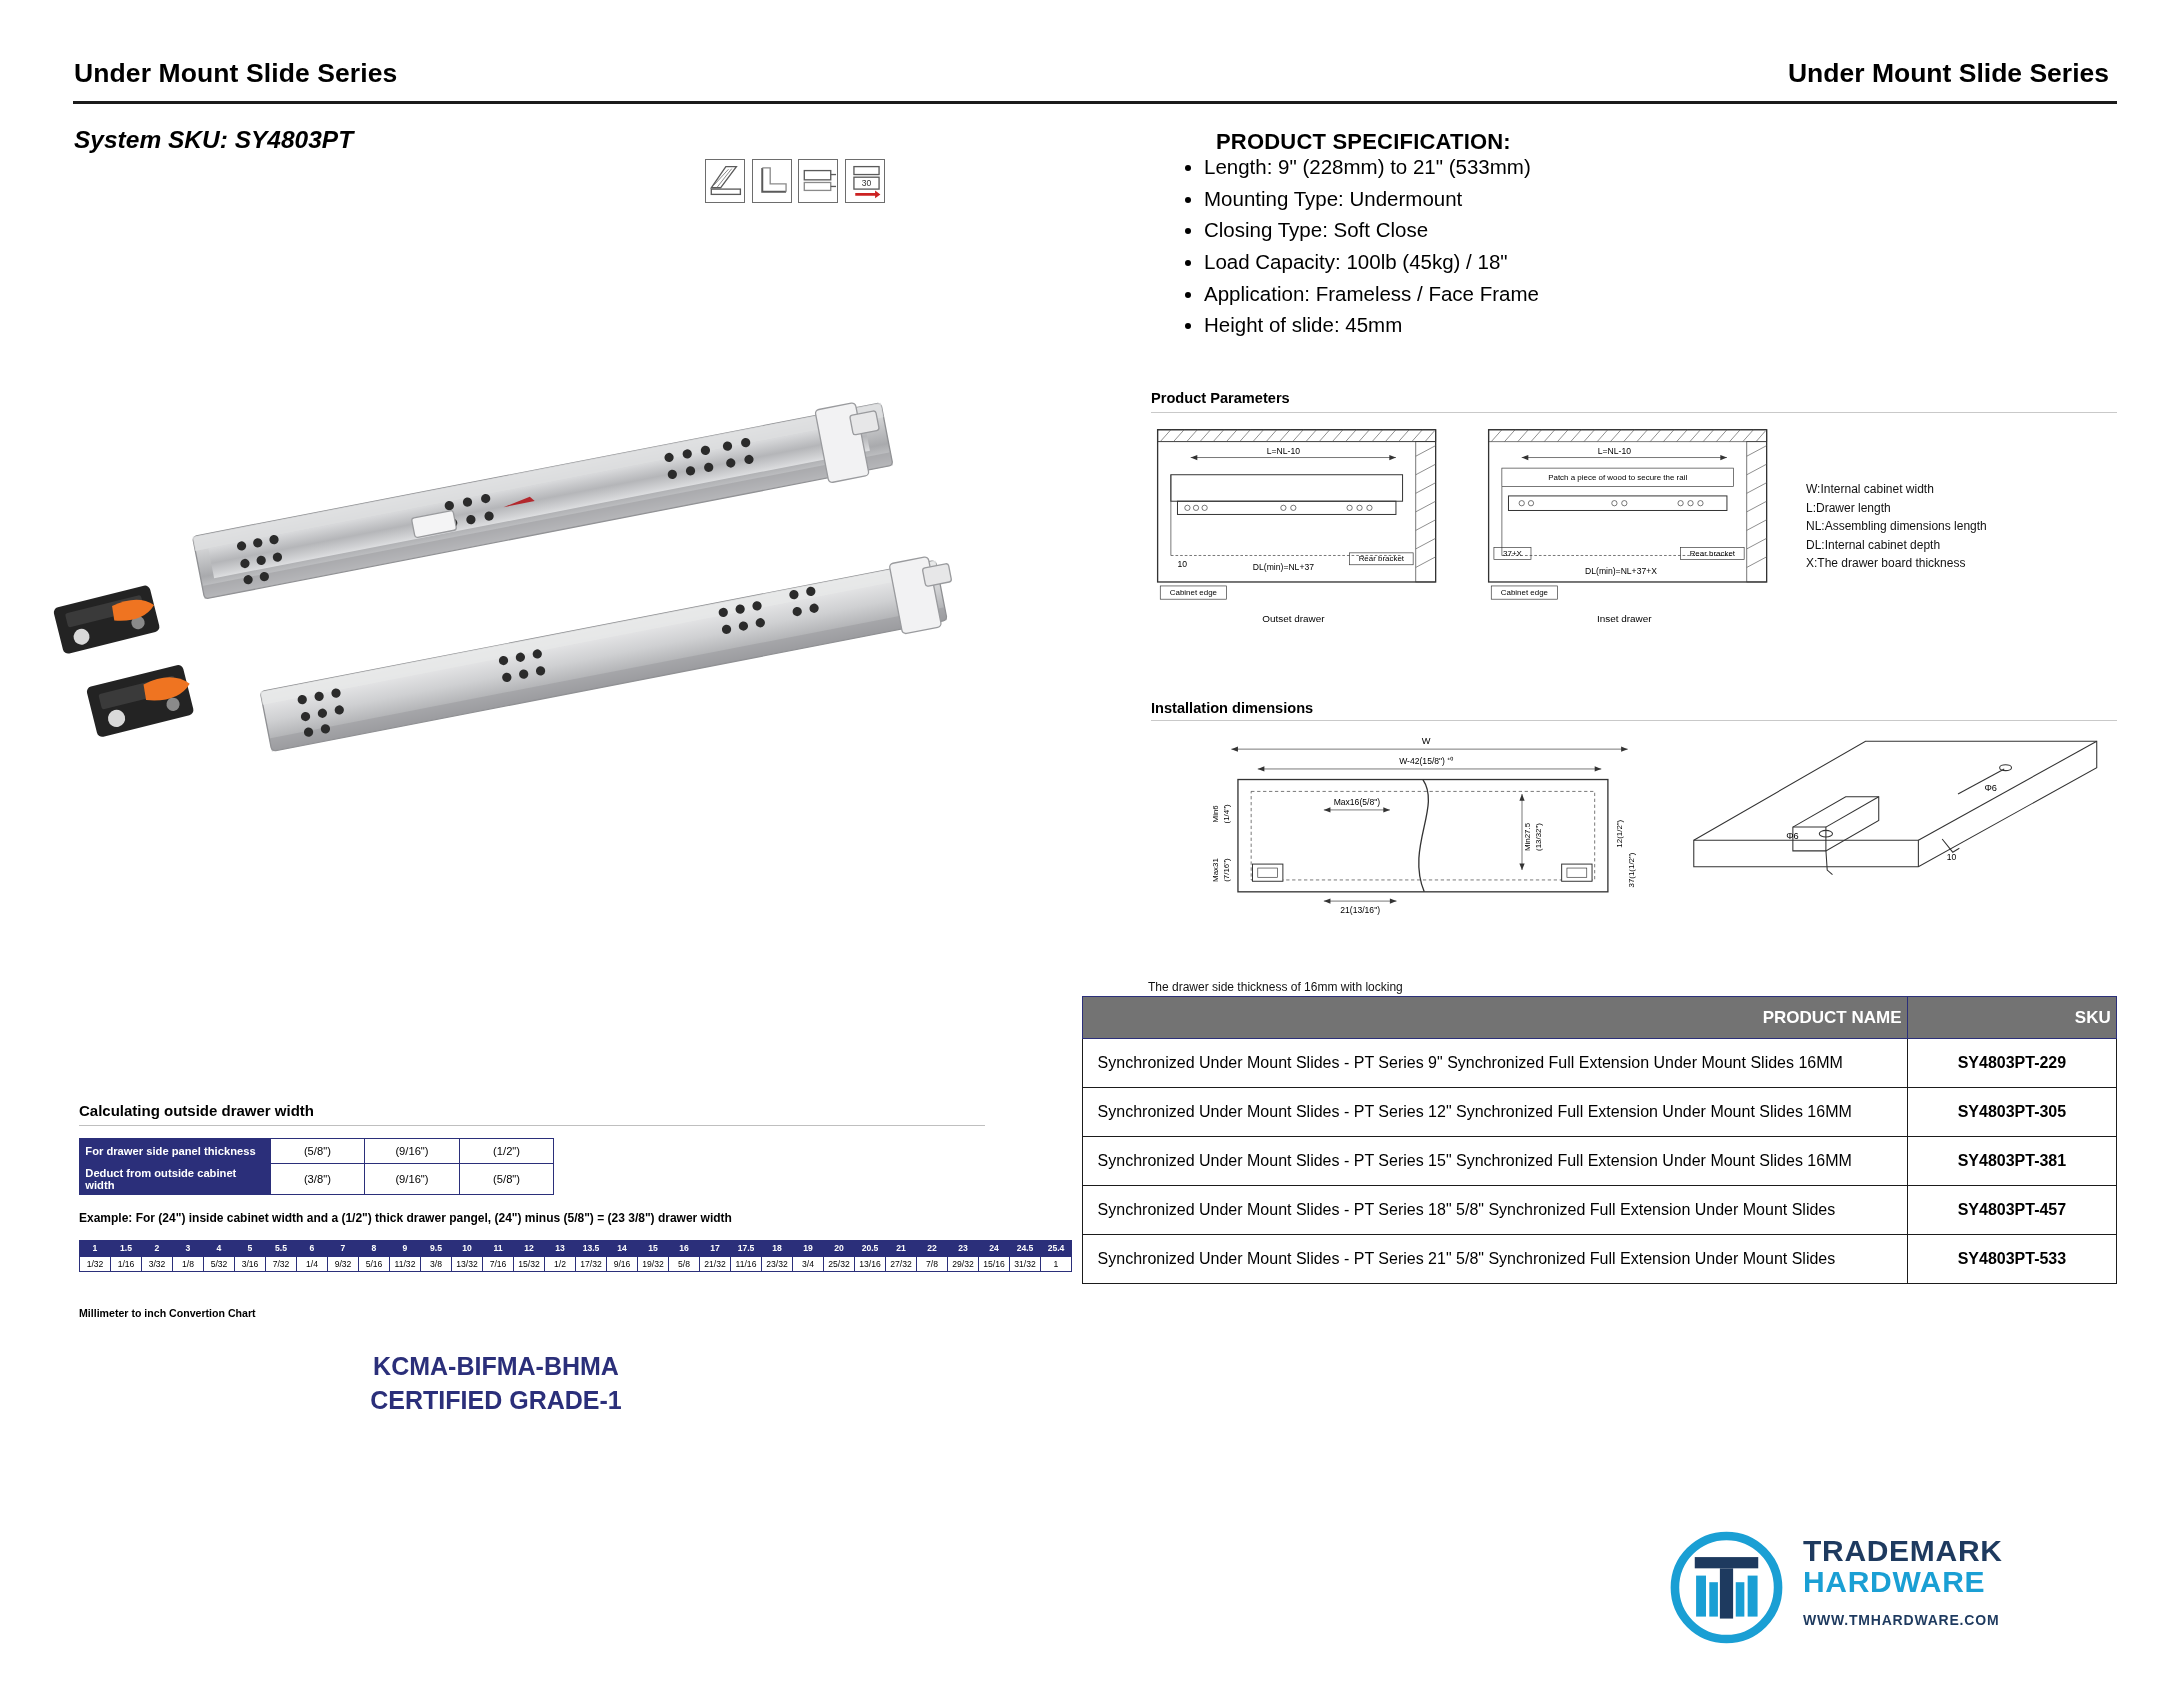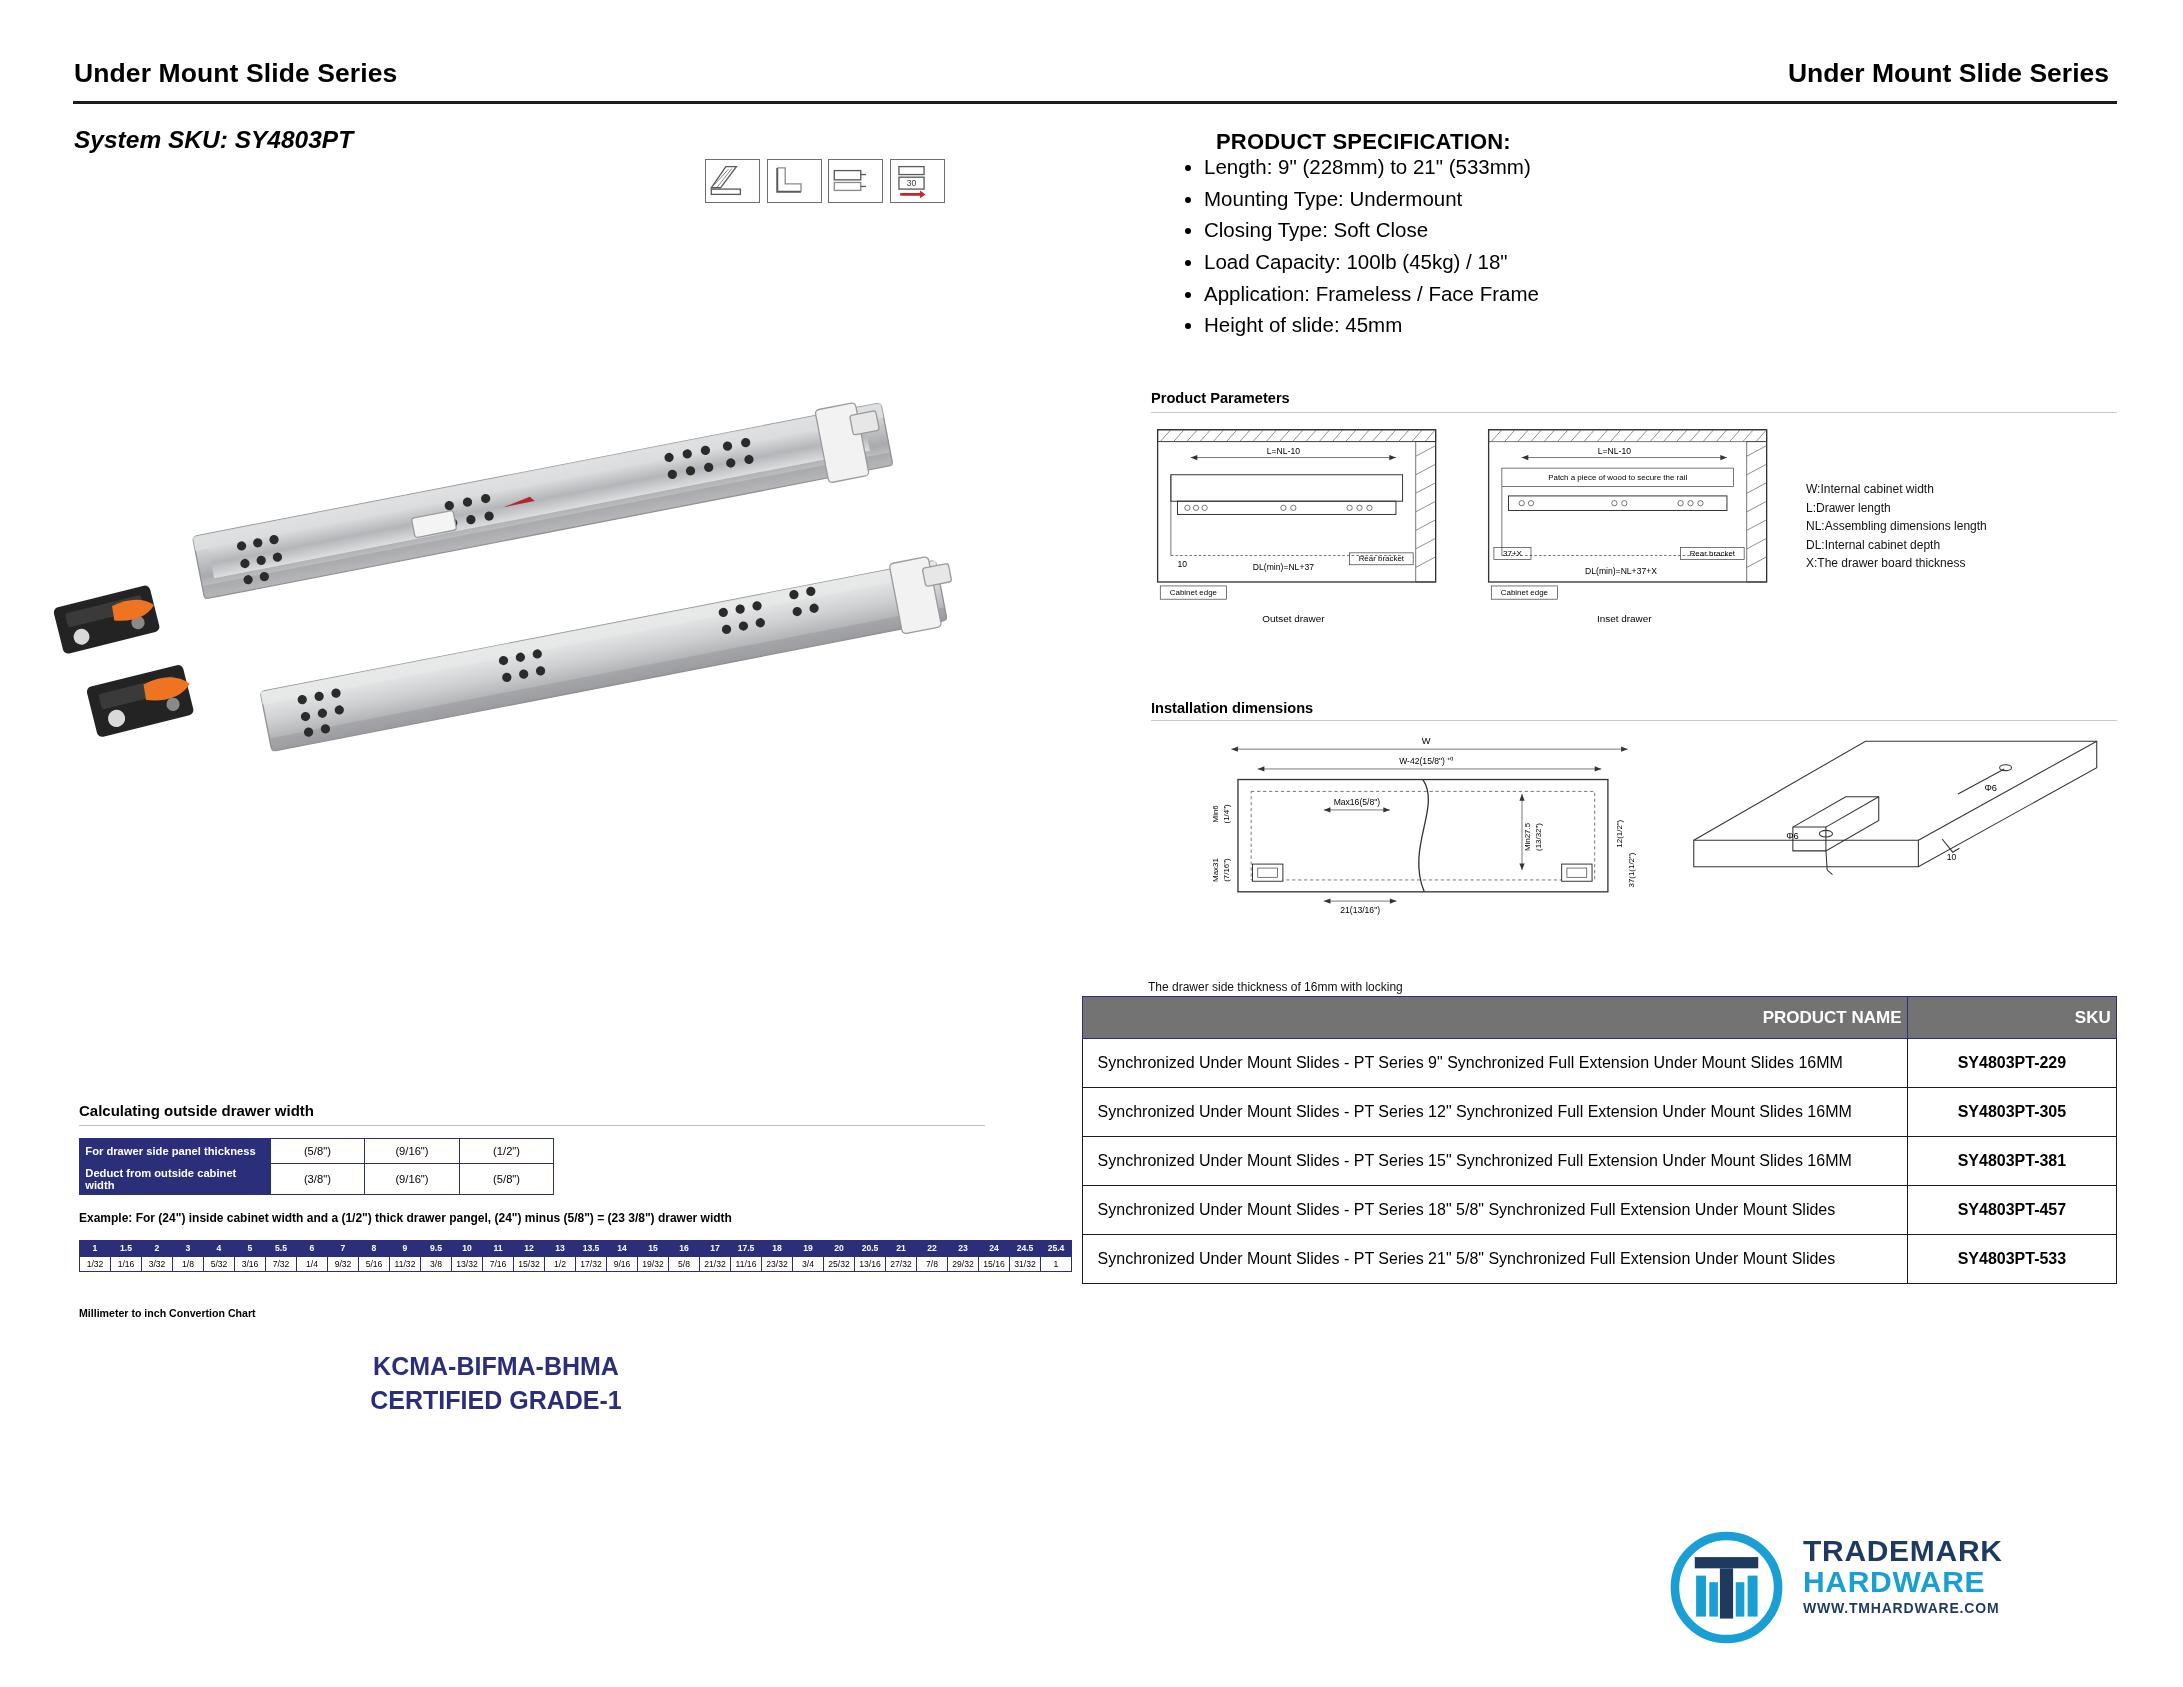--- a/index.html
+++ b/index.html
@@ -28,21 +28,21 @@
   }
 
   
   .sys-sku {
     position:absolute; left:74px; top:126px;
     font-size:24.5px; font-weight:bold; font-style:italic;
   }
 
   .icon-row { position:absolute; left:705px; top:159px; display:flex; gap:6.6px; }
   .icon-box {
-    width:55px; height:44px; border:1.3px solid #6d6d6d; background:#fff;
+    width:40px; height:44px; border:1.3px solid #6d6d6d; background:#fff;
     position:relative; box-sizing:border-box;
   }
   .icon-box svg { position:absolute; left:0; top:0; }
 
   .product-photo {
     position:absolute; left:46px; top:377px; width:1032px; height:463px;
   }
 
   
   .calc-title {
@@ -137,21 +137,21 @@
   
   .logo-wrap { position:absolute; left:1667px; top:1528px; width:443px; height:126px; }
   .logo-text { position:absolute; left:136px; top:6.6px; }
   .logo-tm {
     font-size:30px; font-weight:bold; color:#1e3a5f; letter-spacing:0.7px; line-height:1.05;
   }
   .logo-hw {
     font-size:30px; font-weight:bold; color:#1a9fd4; letter-spacing:0.7px; line-height:1.05;
   }
   .logo-url {
-    font-size:14px; font-weight:bold; color:#1e3a5f; letter-spacing:0.8px; margin-top:2px;
+    font-size:14px; font-weight:bold; color:#1e3a5f; letter-spacing:0.8px; margin-top:14px;
   }
 
   svg text { font-family:"Liberation Sans", sans-serif; }
 </style>
 </head>
 <body>
 
 <div class="page">
 
   <div class="hdr-left">Under Mount Slide Series</div>

